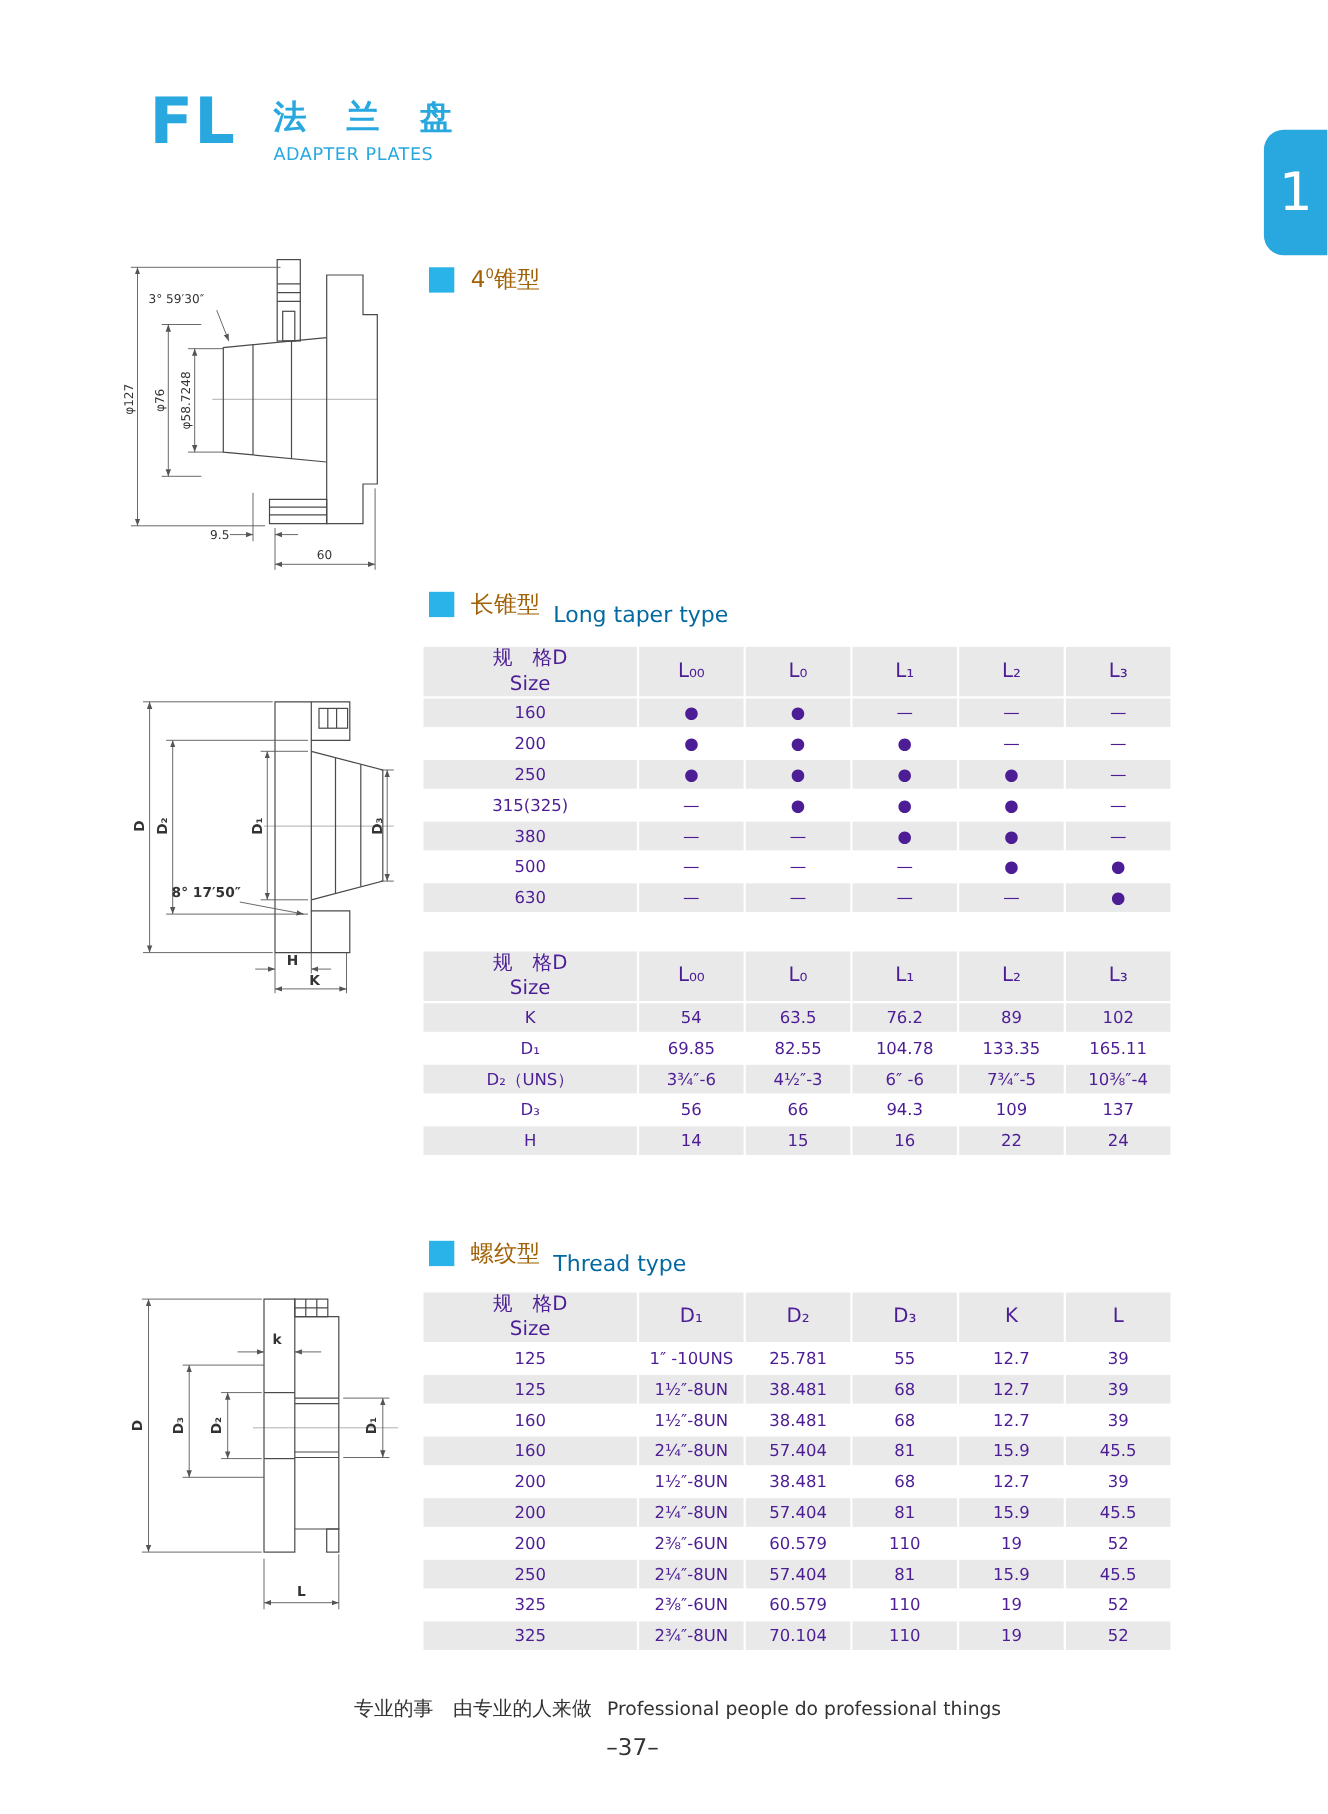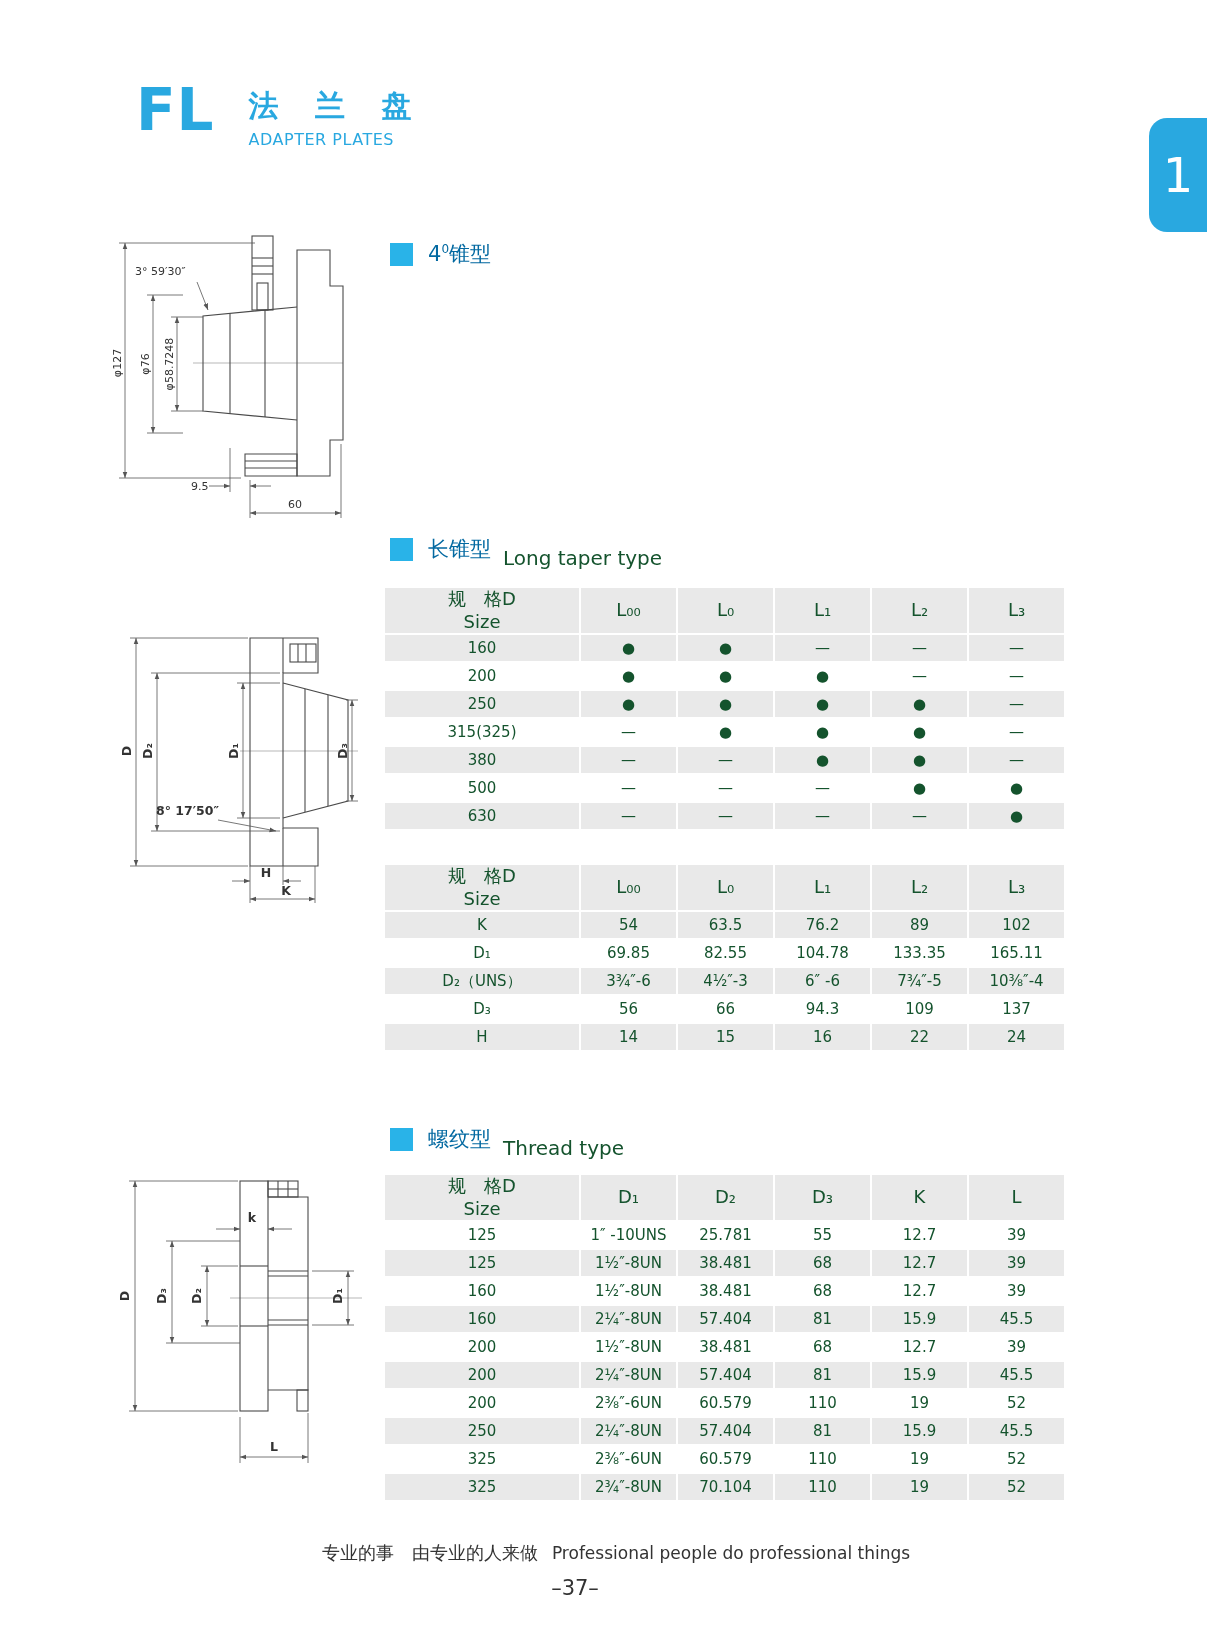--- a/index.html
+++ b/index.html
@@ -15,27 +15,27 @@
   .brand-en { font-size:16px; letter-spacing:0.5px; margin-top:3px; }
   .accent { color:#29a8e0; }
   .tab {
     position:absolute; right:0; top:118px; width:58px; height:114px;
     background:#29a8e0; border-radius:18px 0 0 18px; color:#fff;
     display:flex; align-items:center; justify-content:center; font-size:48px;
   }
   
   .section { position:absolute; display:flex; align-items:center; }
   .marker { width:23px; height:23px; background:#29b3e8; margin-right:15px; flex:0 0 auto; }
-  .sec-cn { font-size:21px; color:#0369a1;text-align:right; }
+  .sec-cn { font-size:21px; color:#a16207;text-align:right; }
   .sec-cn sup { font-size:12px; }
-  .sec-en { font-size:20px; color:#14532d; margin-left:12px;margin-top:18px; }
+  .sec-en { font-size:20px; color:#0369a1; margin-left:12px;margin-top:18px; }
   
   .dtable {
     position:absolute; border-collapse:separate; border-spacing:2px;
-    table-layout:fixed; width:683px; text-align:center; color:#14532d;
+    table-layout:fixed; width:683px; text-align:center; color:#4c1d95;
   }
   .dtable th { background:#e9e9e9; font-weight:normal; font-size:18px; height:44px; line-height:1.25; padding:0; }
   .dtable td { height:26px; padding:0; font-size:15px; }
   .dtable tr.shaded td { background:#e9e9e9; }
   .dtable tr.plain td { background:#ffffff; }
   
   .dw { position:absolute; }
   .part path, .part rect, .part line { fill:none; stroke:#4a4a4a; stroke-width:1.1; }
   .cl line { stroke:#9a9a9a; stroke-width:0.7; }
   .dim line { fill:none; stroke:#555; stroke-width:0.8; }

